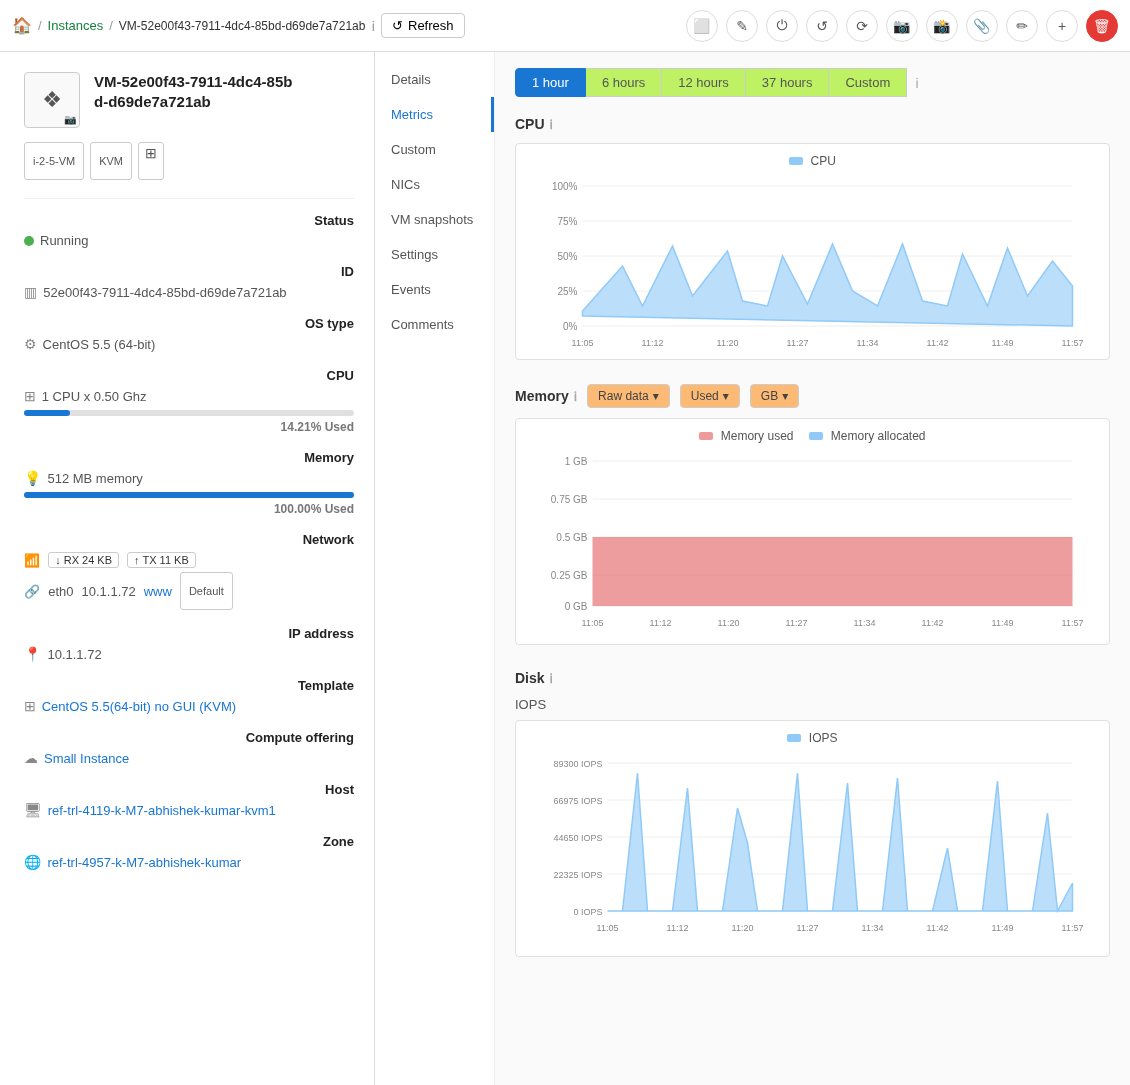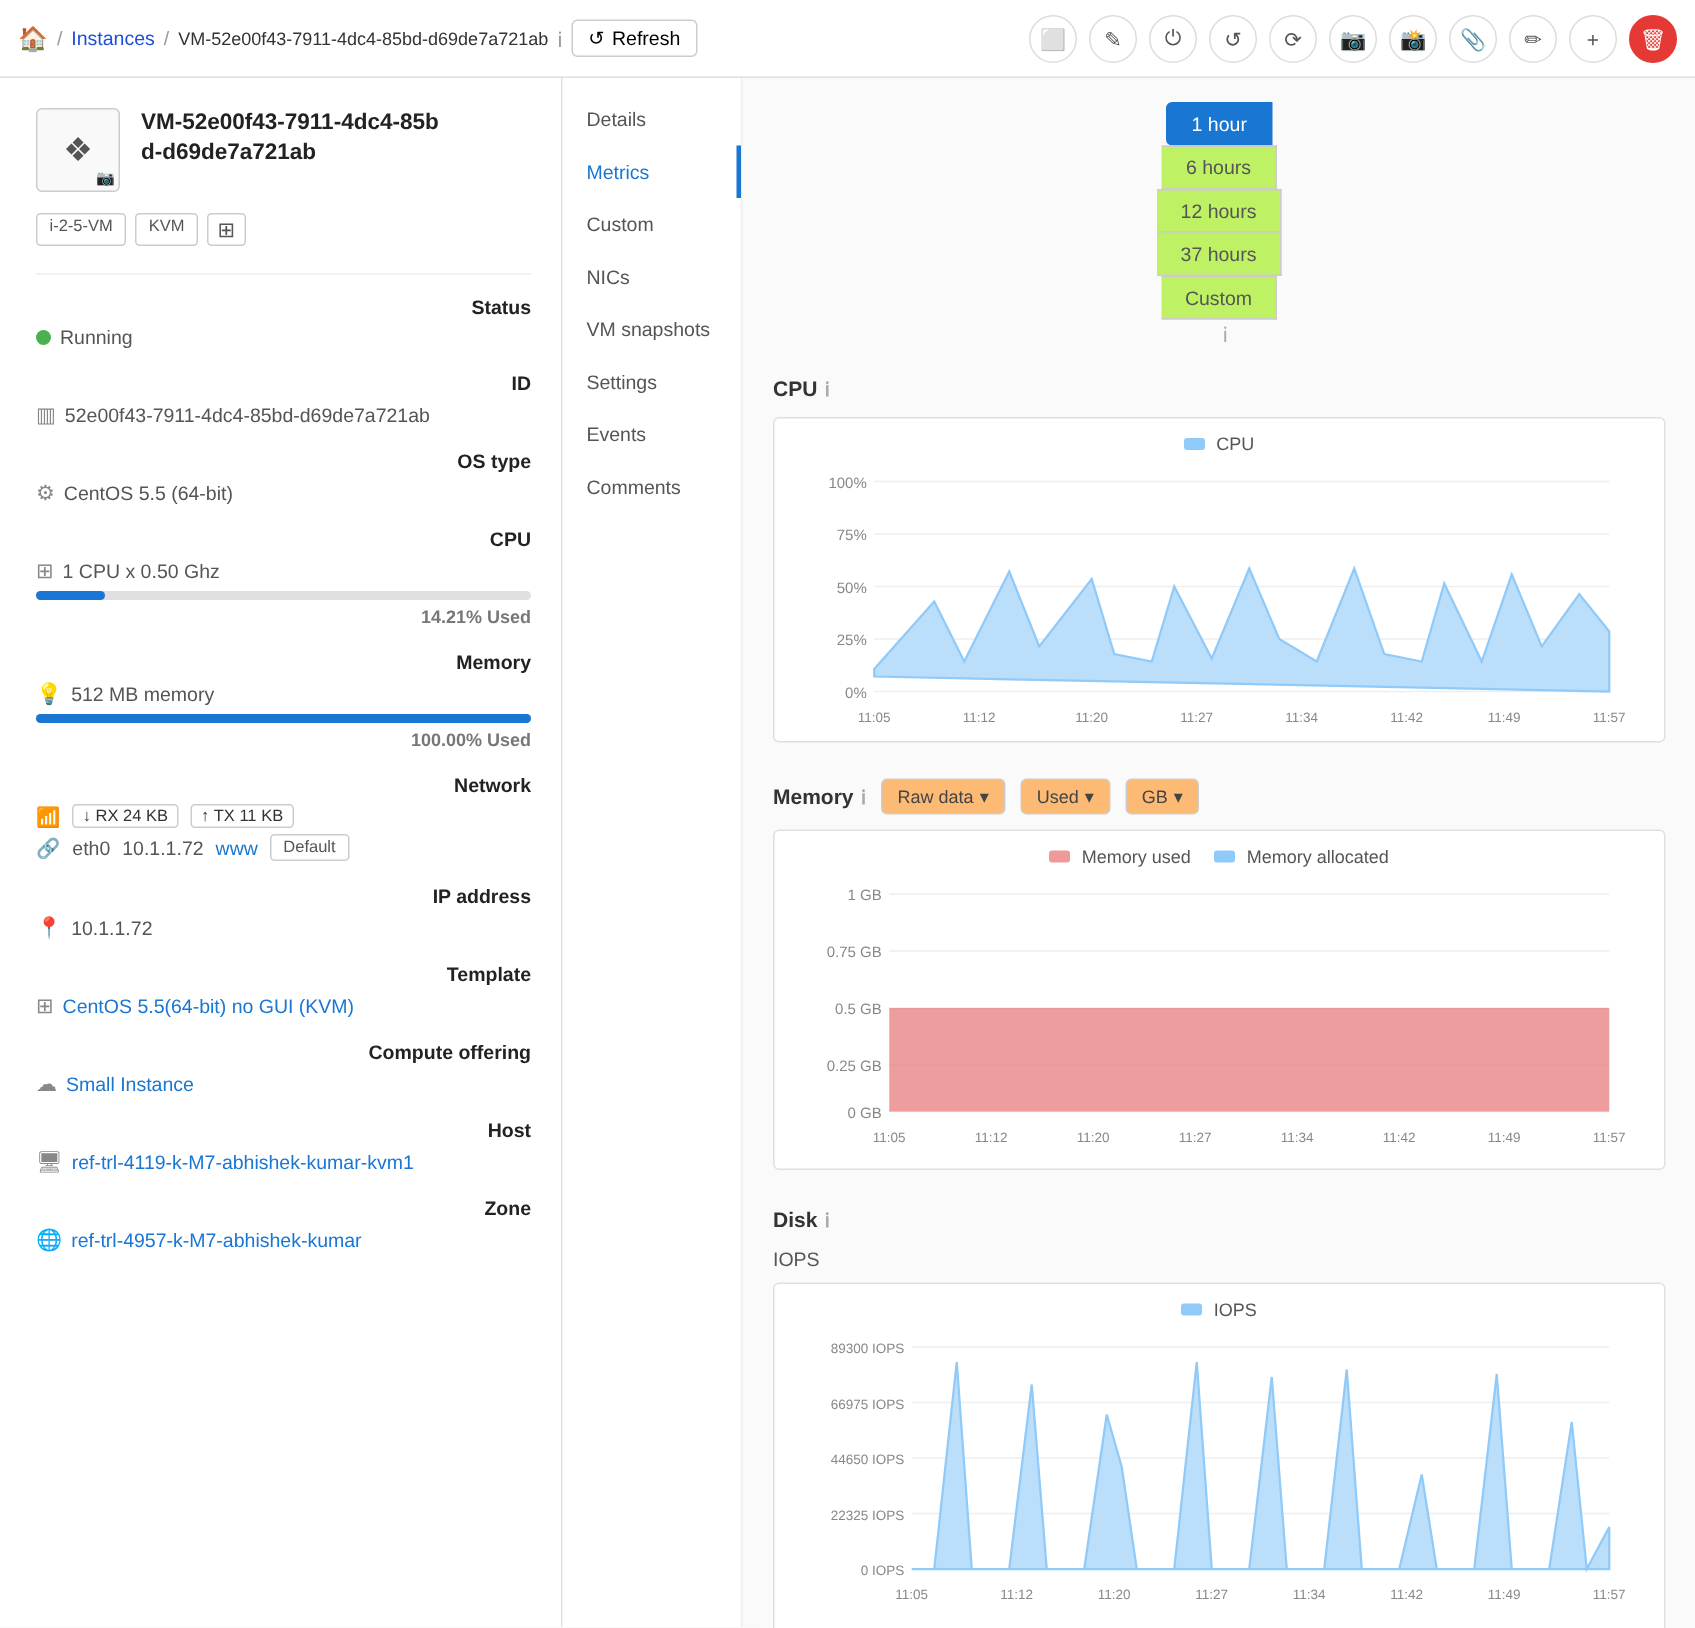--- a/index.html
+++ b/index.html
@@ -6,21 +6,21 @@
     body { font-family: Arial, sans-serif; font-size: 13px; background: #f5f5f5; color: #333; }
 
     
     .topbar {
       display: flex; align-items: center; justify-content: space-between;
       background: #fff; border-bottom: 1px solid #ddd; padding: 0 12px; height: 52px;
     }
     .topbar-left { display: flex; align-items: center; gap: 6px; font-size: 13px; }
     .topbar-left .home-icon { font-size: 16px; color: #555; cursor: pointer; }
     .breadcrumb-sep { color: #999; }
-    .breadcrumb-link { color: #1d4ed8; cursor: pointer; }
+    .breadcrumb-link { color: #15803d; cursor: pointer; }
     .breadcrumb-current { color: #333; font-weight: 500; font-size: 12px; }
     .help-icon { color: #999; cursor: pointer; font-size: 14px; }
     .refresh-btn {
       display: flex; align-items: center; gap: 5px; border: 1px solid #ccc;
       background: #fff; padding: 4px 10px; border-radius: 4px; cursor: pointer; font-size: 13px;
     }
     .topbar-right { display: flex; align-items: center; gap: 8px; }
     .icon-btn {
       width: 32px; height: 32px; border-radius: 50%; border: 1px solid #ddd;
       background: #fff; display: flex; align-items: center; justify-content: center;
@@ -42,21 +42,21 @@
       width: 56px; height: 56px; border: 1px solid #ccc; border-radius: 4px;
       display: flex; align-items: center; justify-content: center; font-size: 22px;
       color: #555; flex-shrink: 0; position: relative; background: #f9f9f9;
     }
     .vm-icon-camera {
       position: absolute; bottom: 2px; right: 2px; font-size: 10px; color: #777;
     }
     .vm-title { font-size: 15px; font-weight: 600; color: #222; line-height: 1.3; }
     .vm-tags { display: flex; gap: 6px; margin-bottom: 18px; }
     .vm-tag {
-      border: 1px solid #ccc; border-radius: 3px; padding: 2px 8px;
+      border: 1px solid #ccc; border-radius: 3px; padding: 12px 8px;
       font-size: 11px; color: #555; cursor: pointer;
     }
     .vm-tag.icon-tag { font-size: 14px; padding: 2px 6px; }
     .divider { border: none; border-top: 1px solid #eee; margin: 14px 0; }
 
     .info-section { margin-bottom: 16px; }
     .info-label { font-weight: 600; font-size: 13px; margin-bottom: 5px; color: #222; text-align: right; }
     .info-value { font-size: 13px; color: #555; }
     .info-value.blue { color: #1976d2; cursor: pointer; }
     .status-row { display: flex; align-items: center; gap: 6px; }
@@ -83,21 +83,21 @@
     .side-nav-item {
       padding: 10px 16px; font-size: 13px; cursor: pointer; color: #555;
       border-right: 3px solid transparent;
     }
     .side-nav-item.active { color: #1976d2; border-right-color: #1976d2; font-weight: 500; }
 
     .content-area { display: flex; height: 100%; }
     .metrics-panel { flex: 1; padding: 16px 20px; overflow-y: auto; }
 
     
-    .time-tabs { display: flex; align-items: center; gap: 0; margin-bottom: 18px; flex-direction: column; }
+    .time-tabs { display: flex; align-items: center; gap: 0; margin-bottom: 18px; }
     .time-tab {
       padding: 6px 16px; border: 1px solid #ccc; background: #bef264;
       cursor: pointer; font-size: 13px; color: #555;
     }
     .time-tab:first-child { border-radius: 4px 0 0 4px; }
     .time-tab:last-child { border-radius: 0 4px 4px 0; }
     .time-tab.active { background: #1976d2; color: #fff; border-color: #1976d2; }
     .time-tab + .time-tab { border-left: none; }
     .time-tab-info { margin-left: 8px; color: #aaa; font-size: 14px; cursor: pointer; }
 

